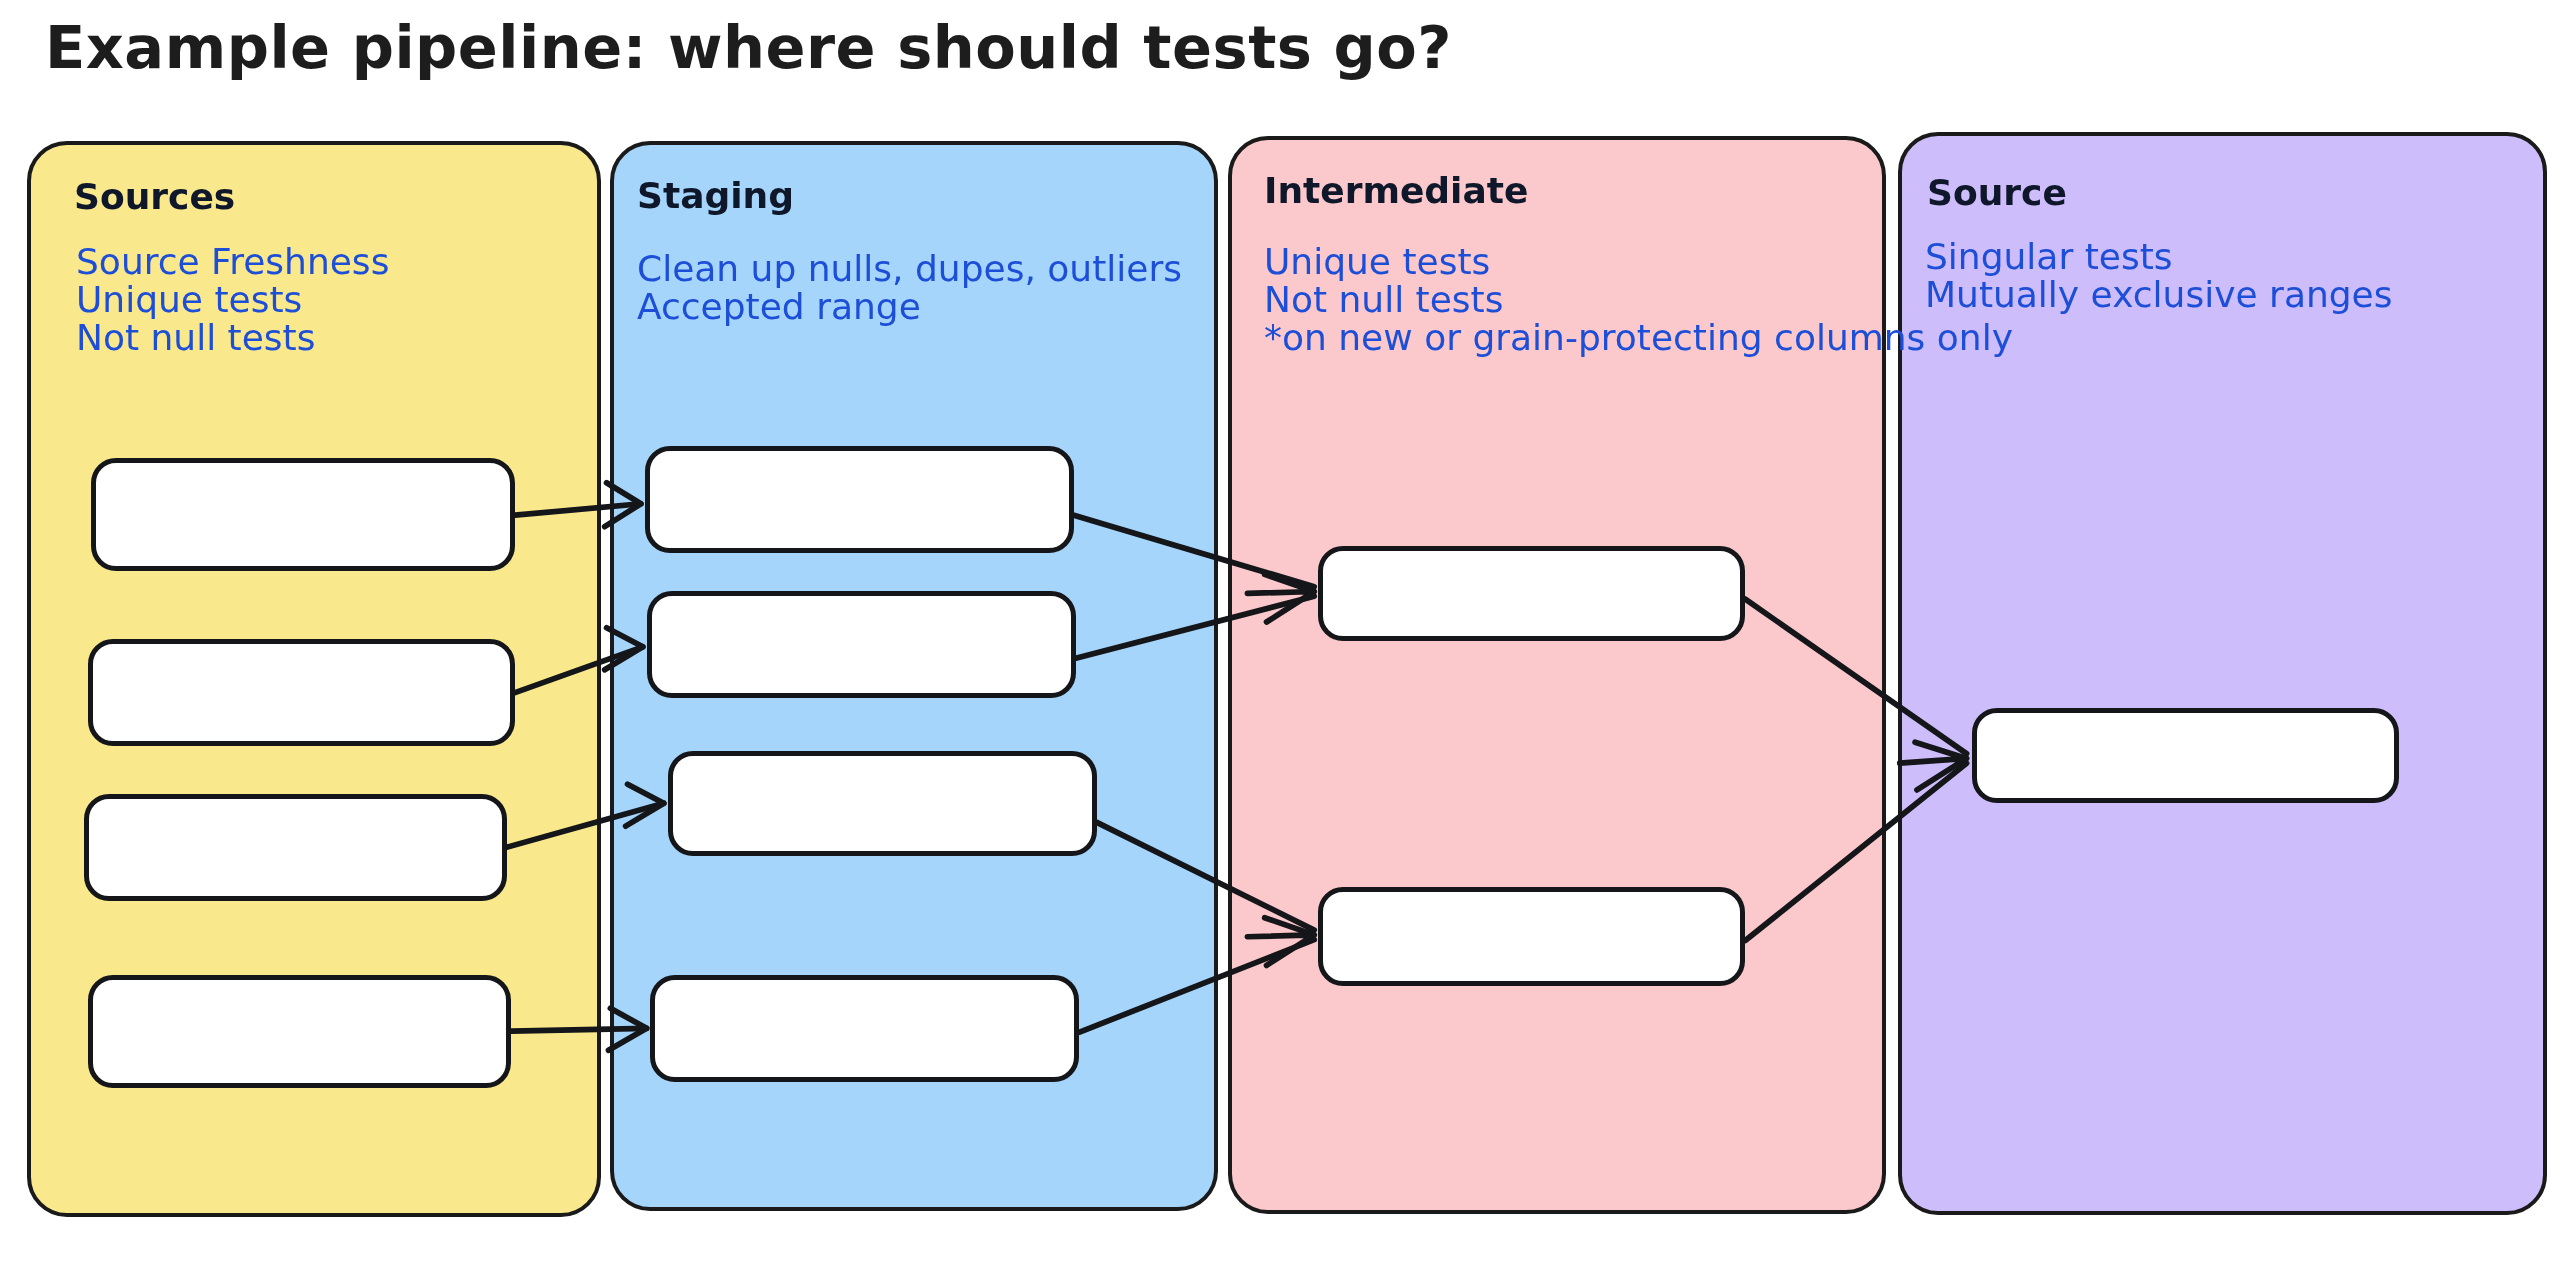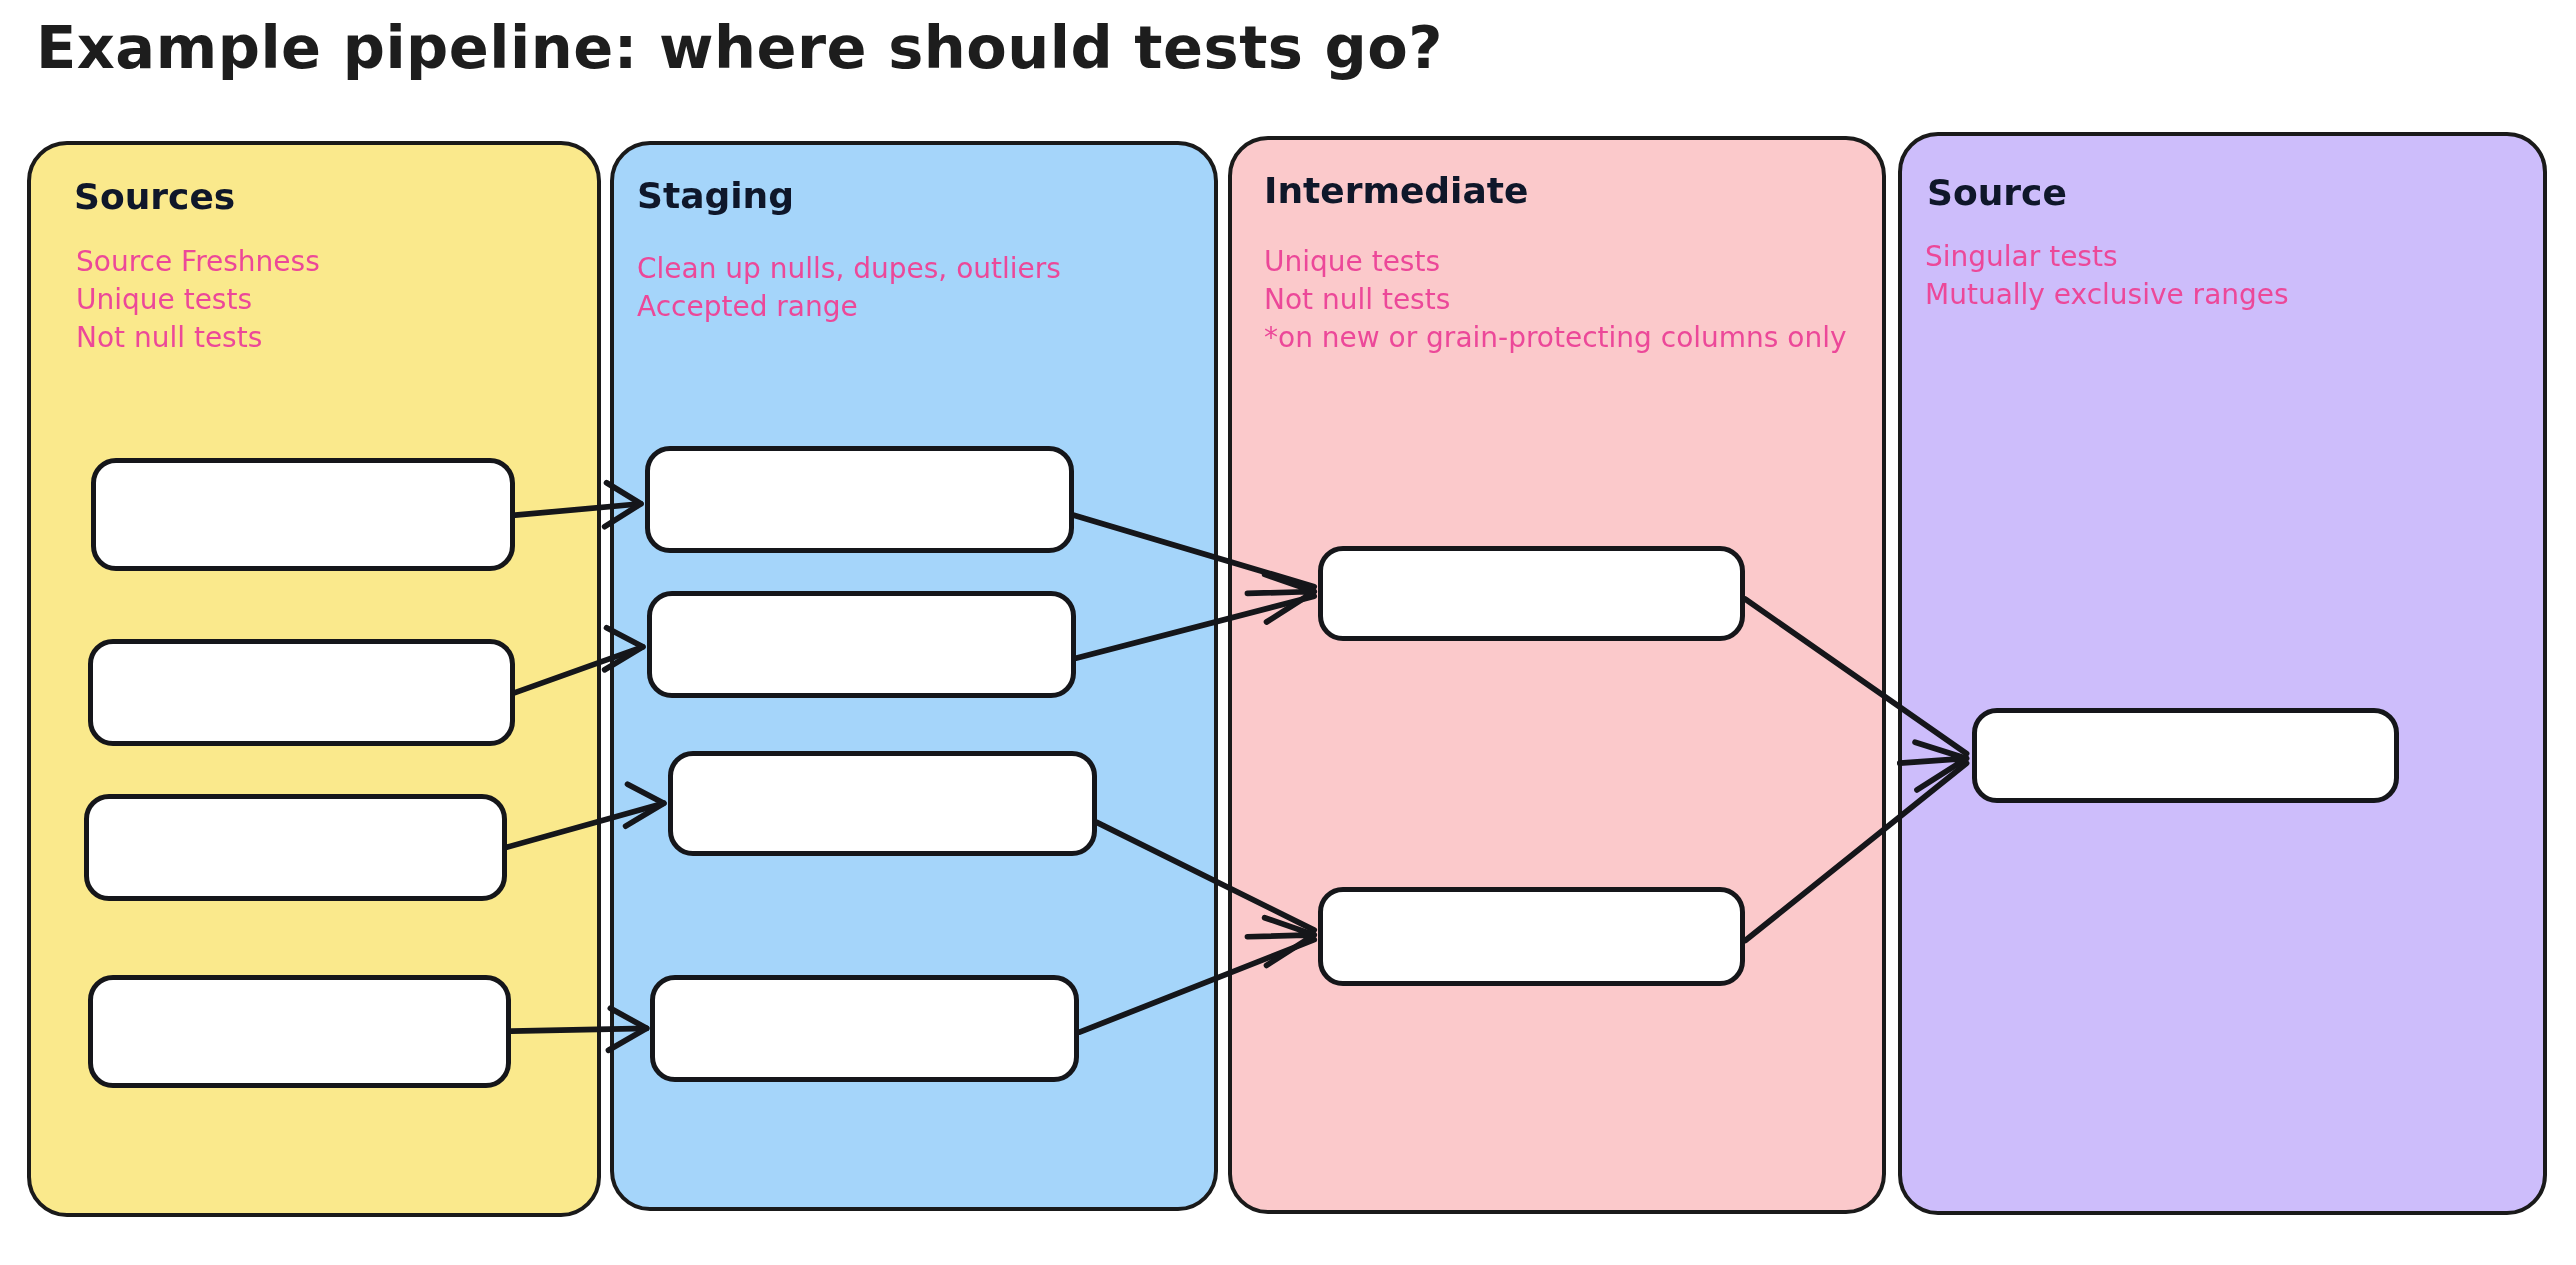--- a/index.html
+++ b/index.html
@@ -14,21 +14,21 @@
     overflow: hidden;
     font-family: "DejaVu Sans", sans-serif;
   }
   #diagram-root {
     position: absolute;
     inset: 0;
   }
   
   #page-title {
     position: absolute;
-    left: 36px;
+    left: 45px;
     top: 13.4px;
     font-family: "DejaVu Sans", sans-serif;
     font-size: 59px;
     font-weight: 700;
     letter-spacing: 0.5px;
     color: #1d1d1d;
     white-space: nowrap;
   }
   
   .panel {
@@ -41,23 +41,23 @@
     position: absolute;
     font-family: "DejaVu Sans", sans-serif;
     font-size: 36px;
     font-weight: 700;
     color: #0f172a;
     white-space: nowrap;
   }
   .panel-notes {
     position: absolute;
     font-family: "DejaVu Sans", sans-serif;
-    font-size: 28px;
+    font-size: 36px;
     line-height: 38px;
-    color: #ec4899;
+    color: #1d4ed8;
     white-space: nowrap;
   }
   .panel-notes div { white-space: nowrap; }
 
   #panel-sources      { left: 27px;   top: 141px; width: 574px;  height: 1076px; background: #FAE98C; }
   #panel-staging      { left: 610px;  top: 141px; width: 608px;  height: 1070px; background: #A5D5FA; }
   #panel-intermediate { left: 1228px; top: 136px; width: 658px;  height: 1078px; background: #FBC9CB; }
   #panel-marts        { left: 1898px; top: 132px; width: 649px;  height: 1083px; background: #CDBDFB; }
 
   #title-sources      { left: 74px;   top: 176px; }

